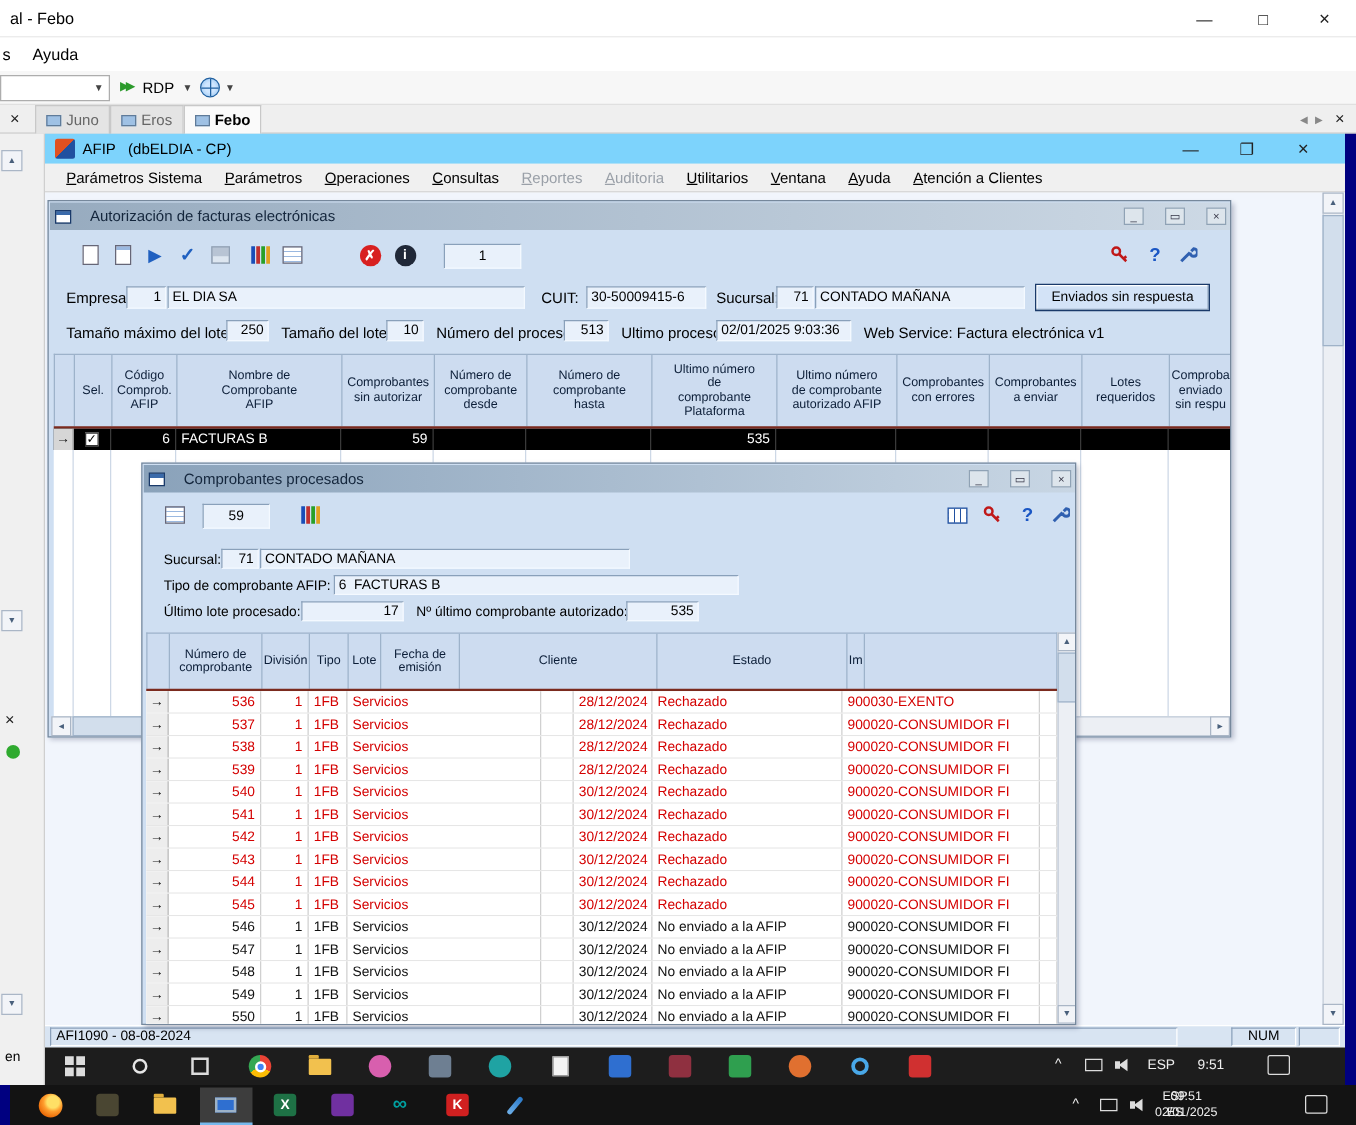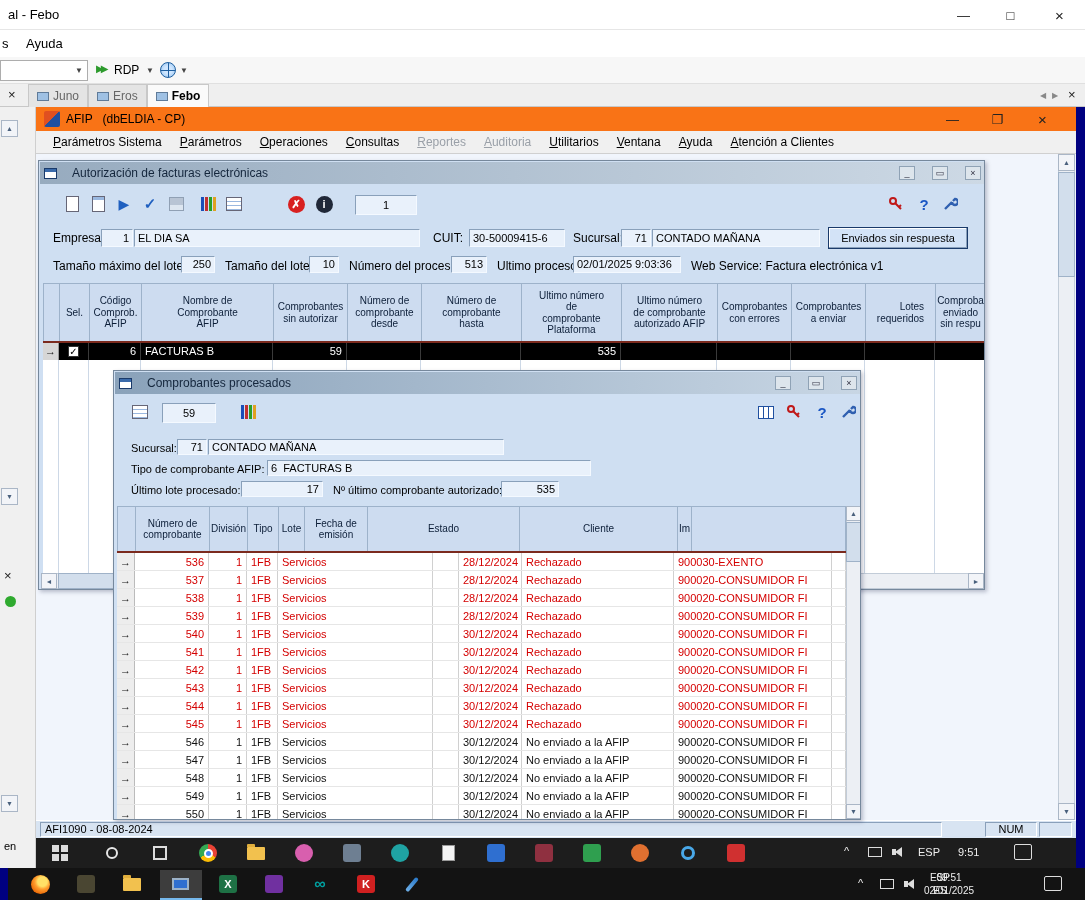--- a/index.html
+++ b/index.html
@@ -106,21 +106,21 @@
     <div class="sbbtn" style="left:1px;top:13px;width:17px;height:17px">▲</div>
     <div class="sbbtn" style="left:1px;top:381px;width:17px;height:17px">▼</div>
     <span style="position:absolute;left:4px;top:461px;font-size:13px;color:#222">×</span>
     <div style="position:absolute;left:5px;top:489px;width:11px;height:11px;border-radius:50%;background:#2faa2f"></div>
     <div class="sbbtn" style="left:1px;top:688px;width:17px;height:17px">▼</div>
     <span class="lbl11" style="left:4px;top:733px">en</span>
   </div>
 
   <div class="abs" style="left:1076px;top:107px;width:9px;height:761px;background:#000080"></div>
 
-  <div class="abs" style="left:36px;top:107px;width:1040px;height:24px;background:#f97316">
+  <div class="abs" style="left:36px;top:107px;width:1040px;height:24px;background:#7dd3fc">
     <div style="position:absolute;left:8px;top:4px;width:16px;height:16px;background:linear-gradient(135deg,#e05020 50%,#2050a0 50%);border-radius:2px"></div>
     <span class="lbl" style="left:30px;top:5px;white-space:pre">AFIP   (dbELDIA - CP)</span>
     <div class="winbtn" style="left:894px;top:0;width:45px;height:24px">
         <span>—</span>
       </div>
     <div class="winbtn" style="left:939px;top:0;width:45px;height:24px">
         <span>❐</span>
       </div>
     <div class="winbtn" style="left:984px;top:0;width:45px;height:24px;font-size:15px">
         <span>×</span>
@@ -232,21 +232,21 @@
 de
 comprobante
 Plataforma</div>
         <div class="gridhdr" style="width: 96px; flex: 0 0 96px;">Ultimo número
 de comprobante
 autorizado AFIP</div>
         <div class="gridhdr" style="width: 74px; flex: 0 0 74px;">Comprobantes
 con errores</div>
         <div class="gridhdr" style="width: 74px; flex: 0 0 74px;">Comprobantes
 a enviar</div>
-        <div class="gridhdr" style="width: 70px; flex: 0 0 70px; text-align: right;">Lotes
+        <div class="gridhdr" style="width: 70px; flex: 0 0 70px;">Lotes
 requeridos</div>
         <div class="gridhdr" style="width: 50px; flex: 0 0 50px;">Comproba
 enviado
 sin respu</div>
       </div>
     <div class="abs" style="left:4px;top:180px;width:942px;height:2px;background:#7b2a1e"></div>
     <div class="abs" style="left:4px;top:182px;width:942px;height:17px;display:flex;background:#000">
         <div class="cell marker" style="width: 16px; flex: 0 0 16px; background: rgb(214, 214, 214); color: rgb(17, 17, 17); border-right: 1px solid rgb(153, 153, 153);">→</div>
         <div class="cell" style="width: 30px; flex: 0 0 30px; border-right: 1px solid rgb(58, 58, 58); color: rgb(255, 255, 255); display: flex; align-items: center; justify-content: center; padding: 0px;">
           <div style="width: 11px; height: 11px; background: rgb(255, 255, 255); border: 1px solid rgb(51, 51, 51); color: rgb(0, 0, 0); font-size: 10px; line-height: 10px; text-align: center;">✓</div>
@@ -339,22 +339,22 @@
 
     <div class="hdrrow" style="left:3px;top:135px;width:729px;height:45px">
         <div class="gridhdr" style="width: 18px; flex: 0 0 18px;"></div>
         <div class="gridhdr" style="width: 74px; flex: 0 0 74px;">Número de
 comprobante</div>
         <div class="gridhdr" style="width: 38px; flex: 0 0 38px;">División</div>
         <div class="gridhdr" style="width: 31px; flex: 0 0 31px;">Tipo</div>
         <div class="gridhdr" style="width: 26px; flex: 0 0 26px;">Lote</div>
         <div class="gridhdr" style="width: 63px; flex: 0 0 63px; text-align: center;">Fecha de
 emisión</div>
+        <div class="gridhdr" style="width: 158px; flex: 0 0 158px;">Cliente</div>
         <div class="gridhdr" style="width: 152px; flex: 0 0 152px;">Estado</div>
-        <div class="gridhdr" style="width: 158px; flex: 0 0 158px;">Cliente</div>
         <div class="gridhdr" style="width: 14px; flex: 0 0 14px;">Im</div>
       </div>
     <div class="abs" style="left:3px;top:180px;width:729px;height:2px;background:#7b2a1e"></div>
     <div class="abs" style="left:3px;top:182px;width:729px;height:268px;background:#fff">
         <div class="prow" style="left: 0px; top: 0px; width: 729px; height: 18px; color: rgb(212, 0, 0);">
           <div class="cell marker" style="width: 18px; flex: 0 0 18px; line-height: 18px; border-right: 1px solid rgb(187, 187, 187);">→</div>
           <div class="cell" style="width: 74px; flex: 0 0 74px; line-height: 18px; text-align: right;">536</div>
           <div class="cell" style="width: 38px; flex: 0 0 38px; line-height: 18px; text-align: right;">1</div>
           <div class="cell" style="width: 31px; flex: 0 0 31px; line-height: 18px;">1FB</div>
           <div class="cell" style="width: 155px; flex: 0 0 155px; line-height: 18px;">Servicios</div>

